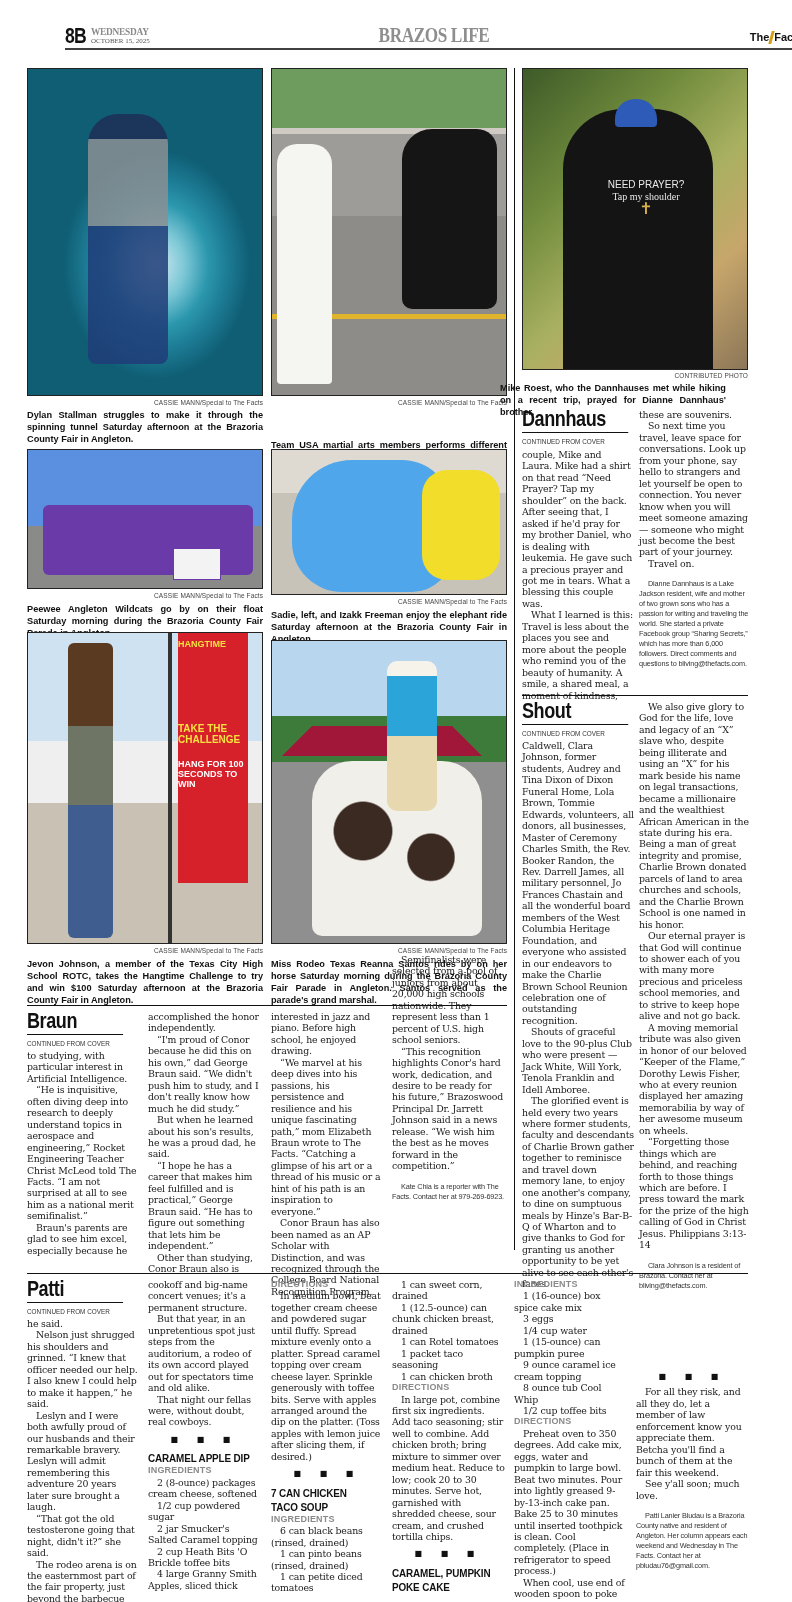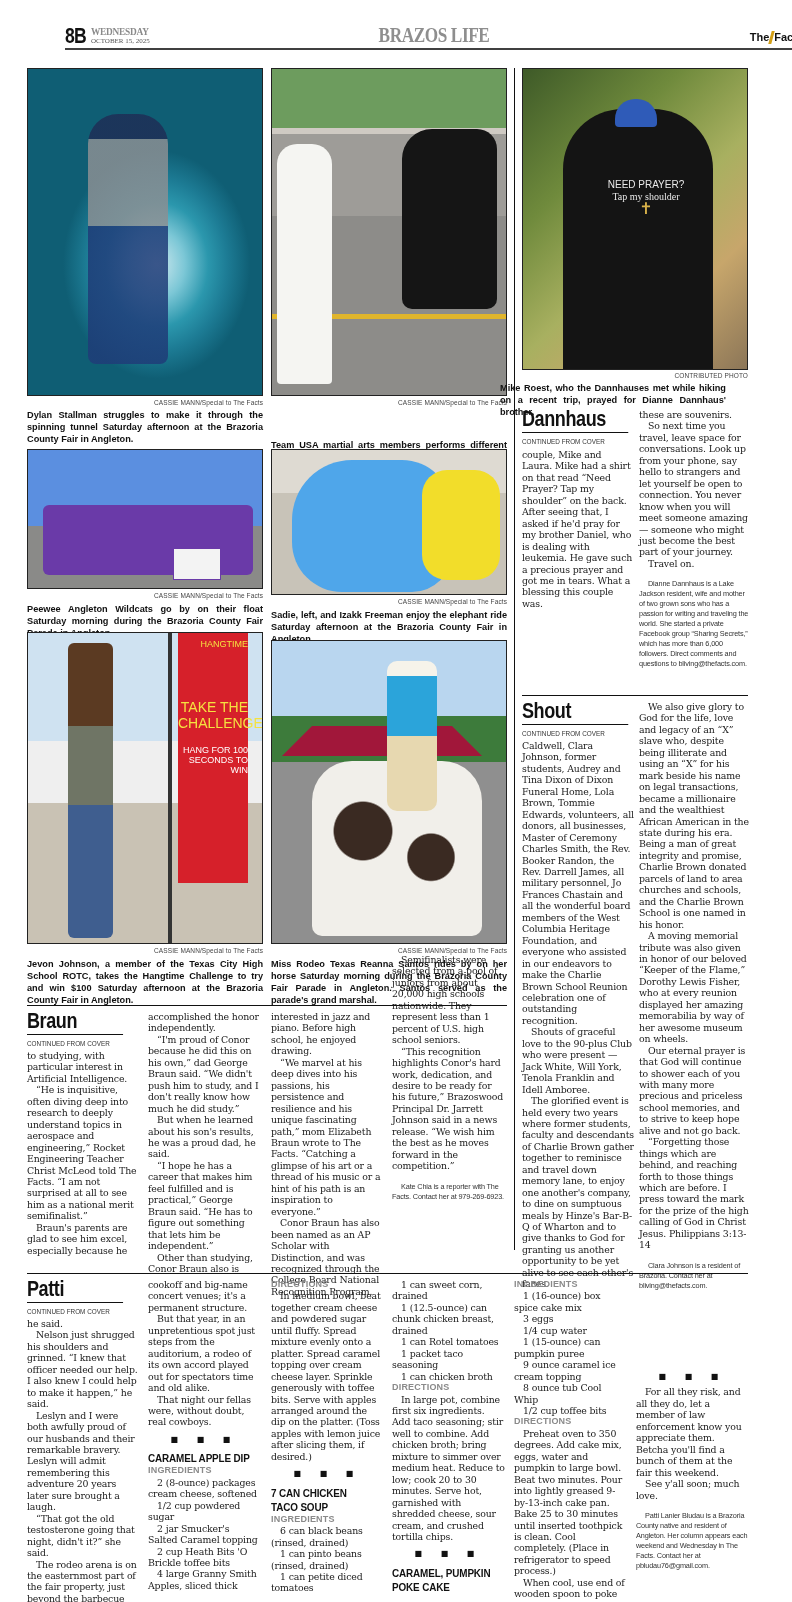--- a/index.html
+++ b/index.html
@@ -37,21 +37,21 @@
     background: linear-gradient(#5b8fe0 0 55%, #8a8a88 55% 100%); }
   .p-float .f { position:absolute; left: 15px; top: 55px; width: 210px; height: 70px; background: #6a3aa8; border-radius: 6px; }
   .p-float .sign { position:absolute; left: 145px; top: 98px; width: 48px; height: 32px; background: #f3f3f3; border:1px solid #6a3aa8; }
   .p-elephant { left: 271px; top: 449px; width: 236px; height: 146px;
     background: linear-gradient(#dedad2 0 30%, #c8c3b8 30% 100%); }
   .p-elephant .e { position:absolute; left: 20px; top: 10px; width: 160px; height: 132px; background:#4fa6ea; border-radius: 60px 50px 40px 50px; }
   .p-elephant .seat { position:absolute; left: 150px; top: 20px; width: 78px; height: 110px; background:#f2dd2a; border-radius: 25px; }
   .p-hang { left: 27px; top: 632px; width: 236px; height: 312px;
     background: linear-gradient(#cfe2f1 0 35%, #efefef 35% 55%, #c9c2b4 55% 100%); }
   .p-hang .banner { position:absolute; left: 150px; top: 0; width: 70px; height: 250px; background:#d6202a; }
-  .p-hang .banner span { display:block; color:#f5e240; font-family:"Liberation Sans",sans-serif; font-weight:normal; font-size:9px; text-align:right; margin-top: 6px; }
+  .p-hang .banner span { display:block; color:#f5e240; font-family:"Liberation Sans",sans-serif; font-weight:bold; font-size:9px; text-align:left; margin-top: 6px; }
   .p-hang .person { position:absolute; left: 40px; top: 10px; width: 45px; height: 295px; background: linear-gradient(#5b3a22 0 28%, #6f7565 28% 55%, #3f5e8f 55% 100%); border-radius: 6px; }
   .p-hang .pole { position:absolute; left: 140px; top: 0; width: 4px; height: 312px; background:#333; }
   .p-rodeo { left: 271px; top: 640px; width: 236px; height: 304px;
     background: linear-gradient(#b9d6ef 0 25%, #3d7b3b 25% 40%, #8f8f8f 40% 100%); }
   .p-rodeo .tent { position:absolute; left: 10px; top: 85px; width: 200px; height: 30px; background:#a1173a; clip-path: polygon(15% 0, 85% 0, 100% 100%, 0 100%); }
   .p-rodeo .horse { position:absolute; left: 40px; top: 120px; width: 170px; height: 175px; background: radial-gradient(circle at 30% 40%, #3a2a22 0 18%, transparent 19%), radial-gradient(circle at 70% 55%, #3a2a22 0 15%, transparent 16%), #f1efea; border-radius: 40px 40px 10px 10px; }
   .p-rodeo .rider { position:absolute; left: 115px; top: 20px; width: 50px; height: 150px; background: linear-gradient(#f6f3ea 0 10%, #2ba4da 10% 50%, #e7d8b0 50% 100%); border-radius: 10px; }
 
   
   .col { position: absolute; font-family: "DejaVu Serif", serif; font-size: 9.4px; line-height: 11.45px; color: #1a1a1a; letter-spacing: -0.15px; }
@@ -116,60 +116,61 @@
     <div class="e"></div>
     <div class="seat"></div>
   </div>
 <div class="credit" style="left:271px;top:598px;width:236px;">CASSIE MANN/Special to The Facts</div>
 <div class="cutline" style="left:271px;top:609px;width:236px;">Sadie, left, and Izakk Freeman enjoy the elephant ride Saturday afternoon at the Brazoria County Fair in Angleton.</div>
 
 <div class="photo p-hang">
   <div class="pole"></div>
   <div class="banner">
     <span>HANGTIME</span>
-    <span style="margin-top:50px;font-size:14px;">TAKE THE CHALLENGE</span>
+    <span style="margin-top:74px;font-size:10px;">TAKE THE CHALLENGE</span>
     <span style="color:#fff;margin-top:14px;">HANG FOR 100 SECONDS TO WIN</span>
   </div>
   <div class="person"></div>
 </div>
 <div class="credit" style="left:27px;top:947px;width:236px;">CASSIE MANN/Special to The Facts</div>
 <div class="cutline" style="left:27px;top:958px;width:236px;">Jevon Johnson, a member of the Texas City High School ROTC, takes the Hangtime Challenge to try and win $100 Saturday afternoon at the Brazoria County Fair in Angleton.</div>
 
 <div class="photo p-rodeo">
     <div class="tent"></div>
     <div class="horse"></div>
     <div class="rider"></div>
   </div>
 <div class="credit" style="left:271px;top:947px;width:236px;">CASSIE MANN/Special to The Facts</div>
 <div class="cutline" style="left:271px;top:958px;width:236px;">Miss Rodeo Texas Reanna Santos rides by on her horse Saturday morning during the Brazoria County Fair Parade in Angleton. Santos served as the parade's grand marshal.</div>
 
 <div class="head" style="left:522px;top:406px;">Dannhaus</div>
 <div class="cont" style="left:522px;top:432px;width:125px;">CONTINUED FROM COVER</div>
 <div class="col" style="left:522px;top:449px;width:112px;">
   <p class="noind">couple, Mike and Laura. Mike had a shirt on that read “Need Prayer? Tap my shoulder” on the back. After seeing that, I asked if he'd pray for my brother Daniel, who is dealing with leukemia. He gave such a precious prayer and got me in tears. What a blessing this couple was.</p>
+  <p>What I learned is this: Travel is less about the places you see and more about the people who remind you of the beauty of humanity. A smile, a shared meal, a moment of kindness,</p>
 </div>
 <div class="col" style="left:639px;top:409px;width:112px;">
   <p class="noind">these are souvenirs.</p>
   <p>So next time you travel, leave space for conversations. Look up from your phone, say hello to strangers and let yourself be open to connection. You never know when you will meet someone amazing — someone who might just become the best part of your journey.</p>
   <p>Travel on.</p>
   <p class="tagline">Dianne Dannhaus is a Lake Jackson resident, wife and mother of two grown sons who has a passion for writing and traveling the world. She started a private Facebook group “Sharing Secrets,” which has more than 6,000 followers. Direct comments and questions to bliving@thefacts.com.</p>
 </div>
 <div class="hr" style="left:522px;top:695px;width:226px;"></div>
 
 <div class="head" style="left:522px;top:698px;">Shout</div>
 <div class="cont" style="left:522px;top:724px;width:125px;">CONTINUED FROM COVER</div>
 <div class="col" style="left:522px;top:740px;width:112px;">
   <p class="noind">Caldwell, Clara Johnson, former students, Audrey and Tina Dixon of Dixon Funeral Home, Lola Brown, Tommie Edwards, volunteers, all donors, all businesses, Master of Ceremony Charles Smith, the Rev. Booker Randon, the Rev. Darrell James, all military personnel, Jo Frances Chastain and all the wonderful board members of the West Columbia Heritage Foundation, and everyone who assisted in our endeavors to make the Charlie Brown School Reunion celebration one of outstanding recognition.</p>
   <p>Shouts of graceful love to the 90-plus Club who were present — Jack White, Will York, Tenola Franklin and Idell Amboree.</p>
   <p>The glorified event is held every two years where former students, faculty and descendants of Charlie Brown gather together to reminisce and travel down memory lane, to enjoy one another's company, to dine on sumptuous meals by Hinze's Bar-B-Q of Wharton and to give thanks to God for granting us another opportunity to be yet alive to see each other's faces.</p>
 </div>
 <div class="col" style="left:639px;top:701px;width:112px;">
   <p>We also give glory to God for the life, love and legacy of an “X” slave who, despite being illiterate and using an “X” for his mark beside his name on legal transactions, became a millionaire and the wealthiest African American in the state during his era. Being a man of great integrity and promise, Charlie Brown donated parcels of land to area churches and schools, and the Charlie Brown School is one named in his honor.</p>
+  <p>Our eternal prayer is that God will continue to shower each of you with many more precious and priceless school memories, and to strive to keep hope alive and not go back.</p>
   <p>A moving memorial tribute was also given in honor of our beloved “Keeper of the Flame,” Dorothy Lewis Fisher, who at every reunion displayed her amazing memorabilia by way of her awesome museum on wheels.</p>
-  <p>Our eternal prayer is that God will continue to shower each of you with many more precious and priceless school memories, and to strive to keep hope alive and not go back.</p>
   <p>“Forgetting those things which are behind, and reaching forth to those things which are before. I press toward the mark for the prize of the high calling of God in Christ Jesus. Philippians 3:13-14</p>
   <p class="tagline">Clara Johnson is a resident of Brazoria. Contact her at bliving@thefacts.com.</p>
 </div>
 
 <div class="hr" style="left:27px;top:1005px;width:480px;"></div>
 <div class="head" style="left:27px;top:1008px;">Braun</div>
 <div class="cont" style="left:27px;top:1034px;width:113px;">CONTINUED FROM COVER</div>
 <div class="col" style="left:27px;top:1050px;width:113px;">
   <p class="noind">to studying, with particular interest in Artificial Intelligence.</p>
   <p>“He is inquisitive, often diving deep into research to deeply understand topics in aerospace and engineering,” Rocket Engineering Teacher Christ McLeod told The Facts. “I am not surprised at all to see him as a national merit semifinalist.”</p>

